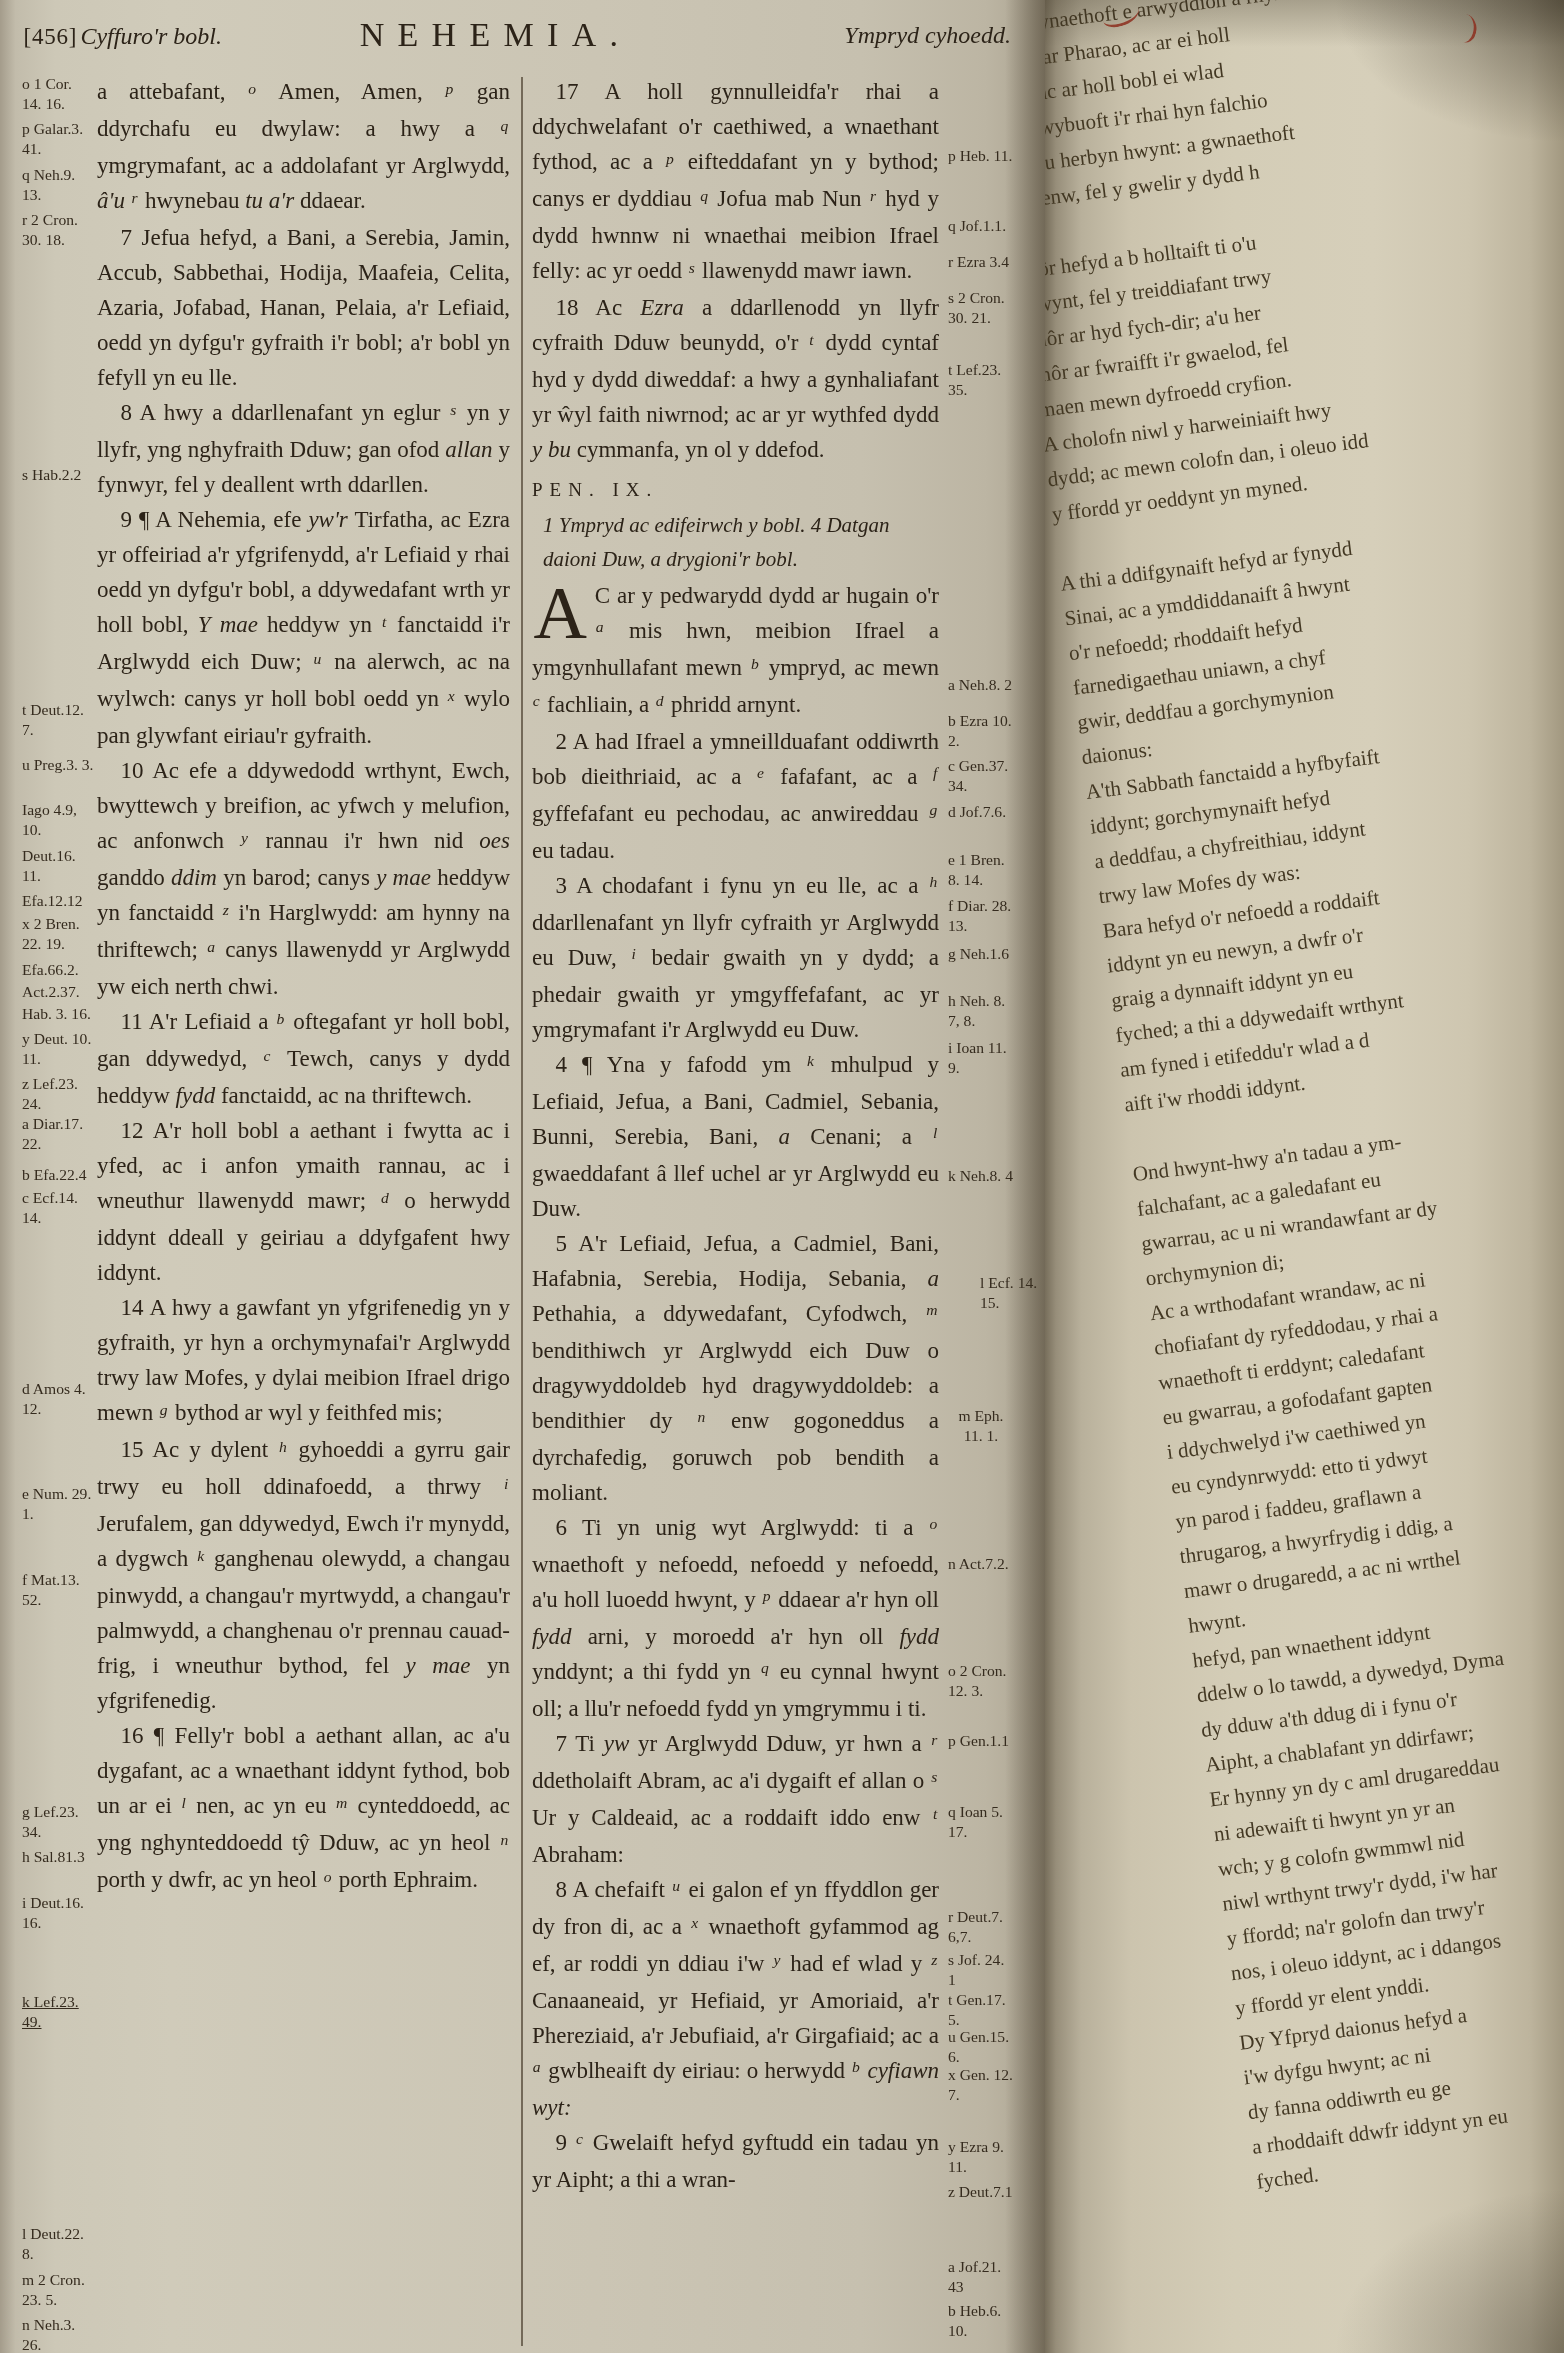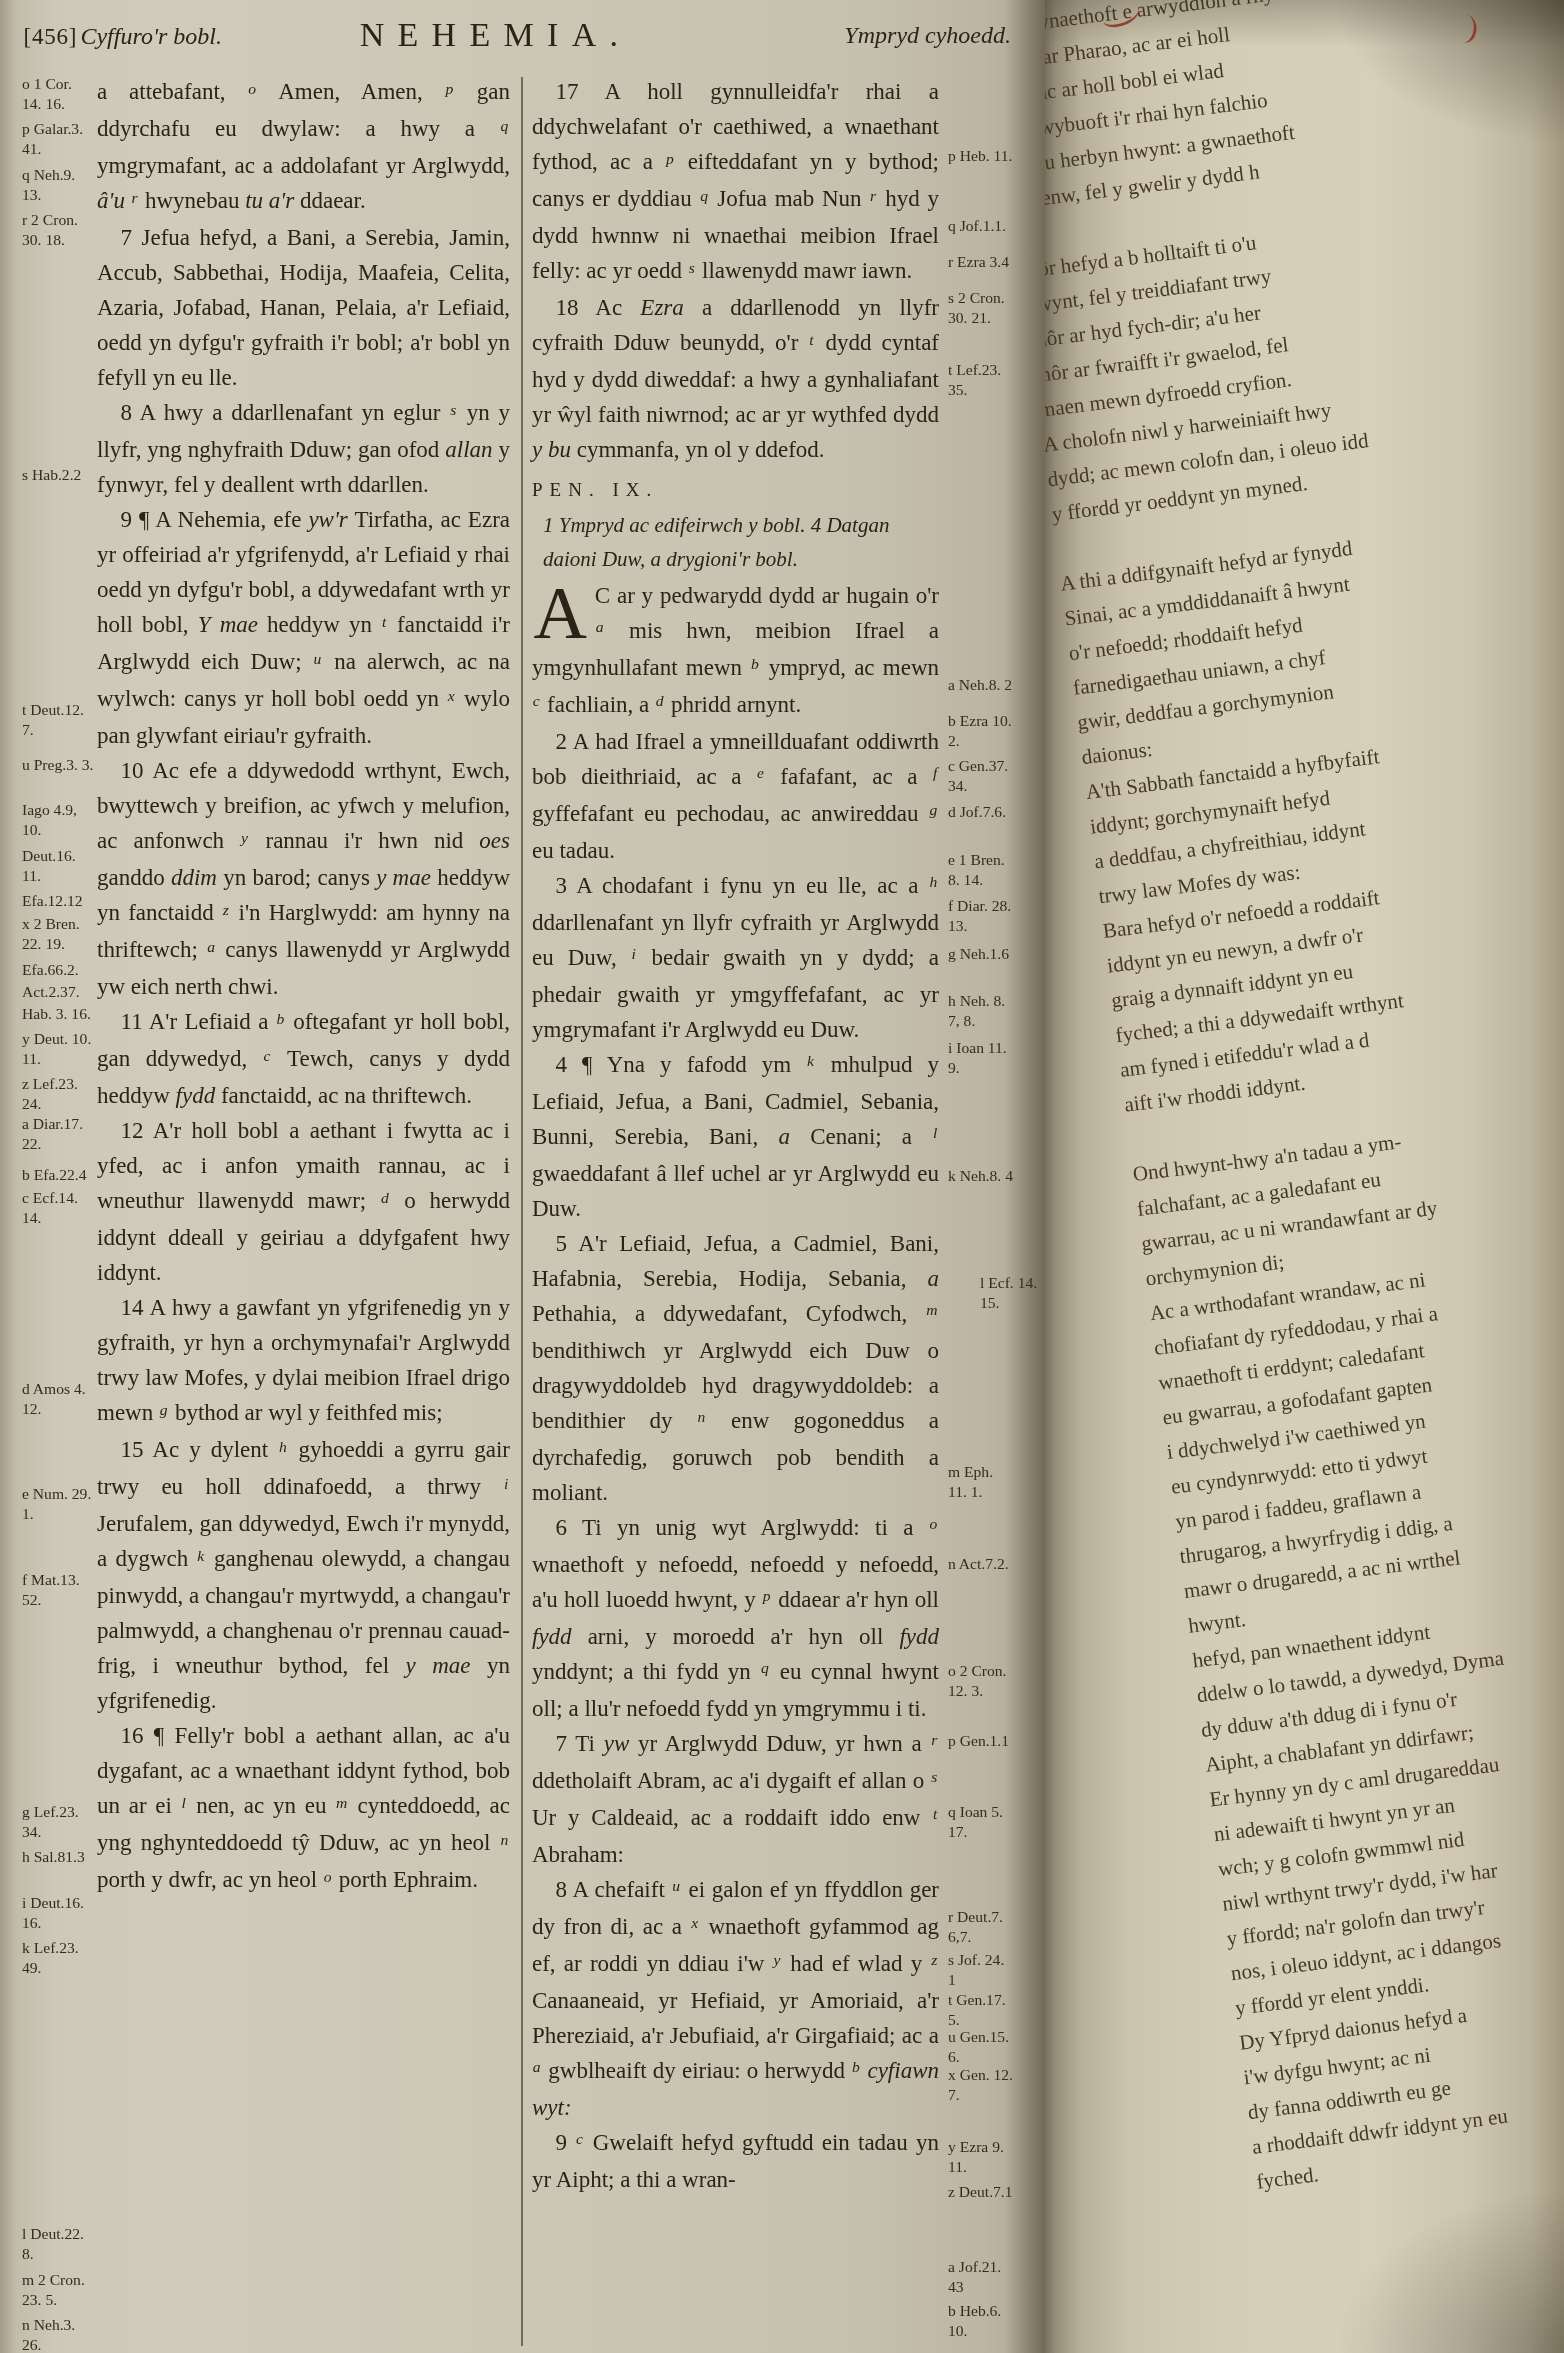--- a/index.html
+++ b/index.html
@@ -135,21 +135,21 @@
           <div class="note" style="top: 1000px;">z Lef.23. 24.</div>
           <div class="note" style="top: 1040px;">a Diar.17. 22.</div>
           <div class="note" style="top: 1091px;">b Efa.22.4</div>
           <div class="note" style="top: 1114px;">c Ecf.14. 14.</div>
           <div class="note" style="top: 1305px;">d Amos 4. 12.</div>
           <div class="note" style="top: 1410px;">e Num. 29. 1.</div>
           <div class="note" style="top: 1496px;">f Mat.13. 52.</div>
           <div class="note" style="top: 1728px;">g Lef.23. 34.</div>
           <div class="note" style="top: 1773px;">h Sal.81.3</div>
           <div class="note" style="top: 1819px;">i Deut.16. 16.</div>
-          <div class="note" style="top: 1864px;">k Lef.23. 49.</div>
+          <div class="note" style="top: 1918px; text-decoration: underline;">k Lef.23. 49.</div>
           <div class="note" style="top: 2150px;">l Deut.22. 8.</div>
           <div class="note" style="top: 2196px;">m 2 Cron. 23. 5.</div>
           <div class="note" style="top: 2241px;">n Neh.3. 26.</div>
         </div>
       <div class="col col-left">
           <p class="cont">a attebafant, <span class="ref">o</span> Amen, Amen, <span class="ref">p</span> gan ddyrchafu eu dwylaw: a hwy a <span class="ref">q</span> ymgrymafant, ac a addolafant yr Arglwydd, <i>â'u</i> <span class="ref">r</span> hwynebau <i>tu a'r</i> ddaear.</p>
           <p class="verse">7 Jefua hefyd, a Bani, a Serebia, Jamin, Accub, Sabbethai, Hodija, Maafeia, Celita, Azaria, Jofabad, Hanan, Pelaia, a'r Lefiaid, oedd yn dyfgu'r gyfraith i'r bobl; a'r bobl yn fefyll yn eu lle.</p>
           <p class="verse">8 A hwy a ddarllenafant yn eglur <span class="ref">s</span> yn y llyfr, yng nghyfraith Dduw; gan ofod <i>allan</i> y fynwyr, fel y deallent wrth ddarllen.</p>
           <p class="verse">9 ¶ A Nehemia, efe <i>yw'r</i> Tirfatha, ac Ezra yr offeiriad a'r yfgrifenydd, a'r Lefiaid y rhai oedd yn dyfgu'r bobl, a ddywedafant wrth yr holl bobl, <i>Y mae</i> heddyw yn <span class="ref">t</span> fanctaidd i'r Arglwydd eich Duw; <span class="ref">u</span> na alerwch, ac na wylwch: canys yr holl bobl oedd yn <span class="ref">x</span> wylo pan glywfant eiriau'r gyfraith.</p>
           <p class="verse">10 Ac efe a ddywedodd wrthynt, Ewch, bwyttewch y breifion, ac yfwch y melufion, ac anfonwch <span class="ref">y</span> rannau i'r hwn nid <i>oes</i> ganddo <i>ddim</i> yn barod; canys <i>y mae</i> heddyw yn fanctaidd <span class="ref">z</span> i'n Harglwydd: am hynny na thriftewch; <span class="ref">a</span> canys llawenydd yr Arglwydd yw eich nerth chwi.</p>
@@ -185,21 +185,21 @@
           <div class="note" style="top: 637px;">b Ezra 10. 2.</div>
           <div class="note" style="top: 682px;">c Gen.37. 34.</div>
           <div class="note" style="top: 728px;">d Jof.7.6.</div>
           <div class="note" style="top: 776px;">e 1 Bren. 8. 14.</div>
           <div class="note" style="top: 822px;">f Diar. 28. 13.</div>
           <div class="note" style="top: 870px;">g Neh.1.6</div>
           <div class="note" style="top: 917px;">h Neh. 8. 7, 8.</div>
           <div class="note" style="top: 964px;">i Ioan 11. 9.</div>
           <div class="note" style="top: 1092px;">k Neh.8. 4</div>
           <div class="note" style="top: 1199px; margin-left: 32px;">l Ecf. 14. 15.</div>
-          <div class="note" style="top: 1388px;">m Eph. 11. 1.</div>
+          <div class="note" style="top: 1332px; text-align: center;">m Eph. 11. 1.</div>
           <div class="note" style="top: 1480px;">n Act.7.2.</div>
           <div class="note" style="top: 1587px;">o 2 Cron. 12. 3.</div>
           <div class="note" style="top: 1657px;">p Gen.1.1</div>
           <div class="note" style="top: 1728px;">q Ioan 5. 17.</div>
           <div class="note" style="top: 1833px;">r Deut.7. 6,7.</div>
           <div class="note" style="top: 1876px;">s Jof. 24. 1</div>
           <div class="note" style="top: 1916px;">t Gen.17. 5.</div>
           <div class="note" style="top: 1953px;">u Gen.15. 6.</div>
           <div class="note" style="top: 1991px;">x Gen. 12. 7.</div>
           <div class="note" style="top: 2063px;">y Ezra 9. 11.</div>

